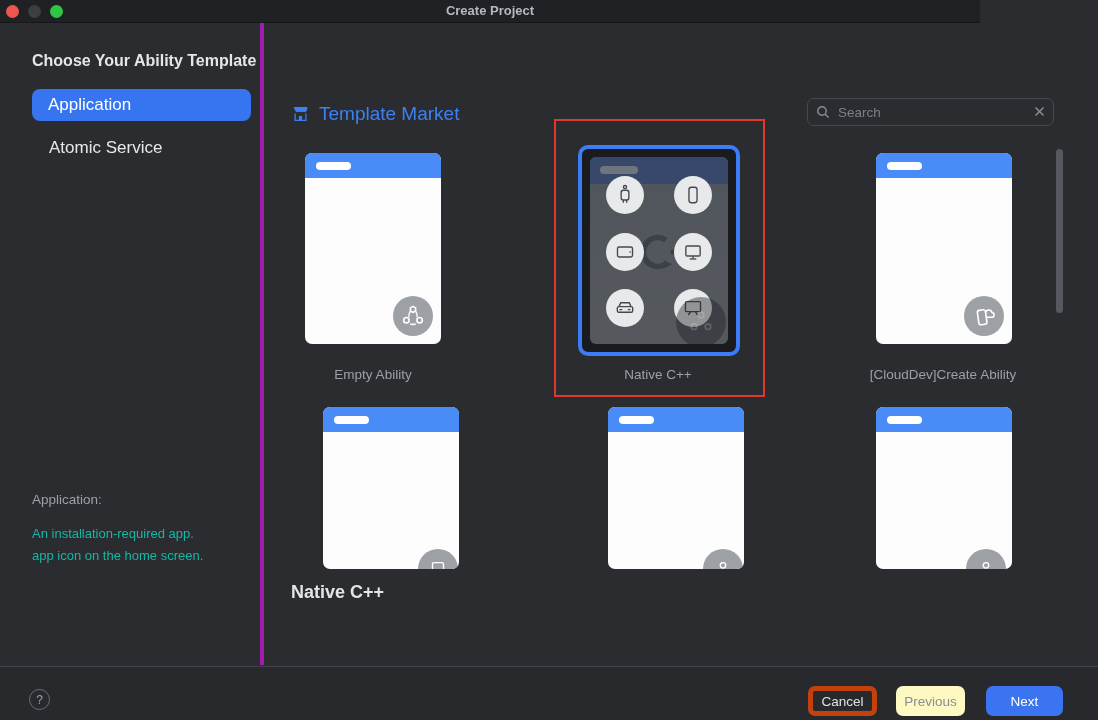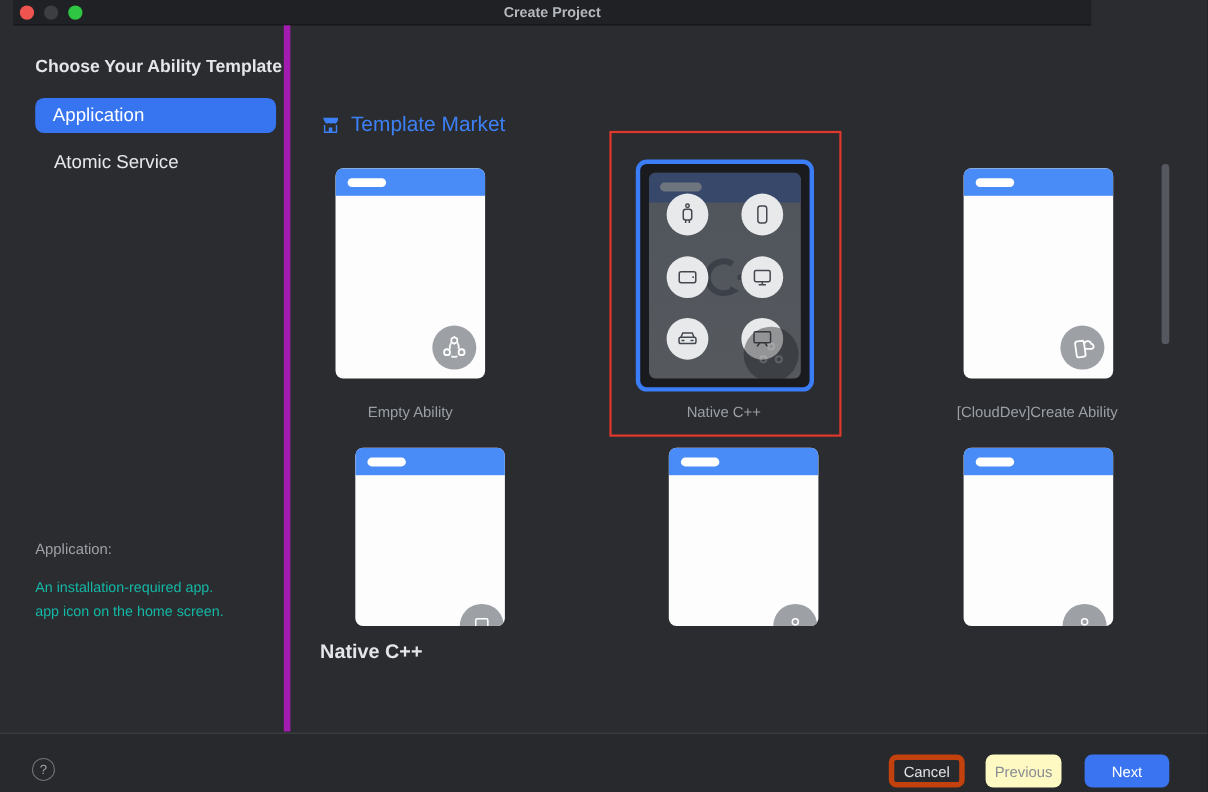--- a/index.html
+++ b/index.html
@@ -5,36 +5,36 @@
   * { margin:0; padding:0; box-sizing:border-box; }
   html,body { background:#17181a; }
   body { font-family:"Liberation Sans", sans-serif; }
   .window {
     position:relative; width:1098px; height:720px; overflow:hidden;
     background:#2a2c2f; color:#e2e4e7;
   }
 
   
   .titlebar {
-    position:absolute; left:12px; top:0; width:980px; height:23px;
+    position:absolute; left:0; top:0; width:980px; height:23px;
     background:#1f2124; border-bottom:1px solid #161719;padding-left:40px;
   }
   .traffic { position:absolute; top:5px; width:13px; height:13px; border-radius:50%; }
   .t-close { left:6px;  background:#f0544e; }
   .t-min   { left:28px; background:#3c3e41; }
   .t-zoom  { left:50px; background:#2ec643; }
   .win-title {
     position:absolute; left:0; right:0; top:3px; text-align:center;
     font-size:13px; font-weight:bold; color:#b5b8bd;
   }
 
   
   .sidebar {
     position:absolute; left:0; top:23px; width:264px; height:642px;
-    border-right:6px solid #a21caf;
+    border-right:4px solid #a21caf;
   }
   .sb-heading { position:absolute; left:32px; top:29px; font-size:16px; font-weight:600; color:#e4e6e9; }
   .sb-item {
     position:absolute; left:32px; width:219px; height:32px; border-radius:8px;
     font-size:17px; color:#e6e8ea; display:flex; align-items:center; padding-left:16px;
     cursor:default;
   }
   .sb-item.sel { background:#3674f0; color:#ffffff; top:66px; }
   .sb-item.plain { top:109px; background:transparent; padding-left:17px; }
   .sb-desc-title { position:absolute; left:32px; top:469px; font-size:13.5px; color:#9da0a6; }
@@ -154,20 +154,31 @@
 
     <div class="market-link">
       <svg width="17" height="16" viewBox="0 0 16 16">
         <path fill="#3d80f5" d="M1.2 1h13.6v2.3l-1 1.9c-.4.7-1.1 1.1-1.9 1.1-.7 0-1.3-.3-1.7-.8-.4.5-1.1.8-1.8.8s-1.4-.3-1.8-.8c-.4.5-1 .8-1.7.8-.8 0-1.5-.4-1.9-1.1l-1-1.9z"></path>
         <path fill="none" stroke="#3d80f5" stroke-width="1.3" d="M2.6 7.6v6.7h10.8V7.6"></path>
         <path fill="#3d80f5" d="M6.4 10h3.2v4.3H6.4z"></path>
       </svg>
       <span>Template Market</span>
     </div>
 
+    <div class="searchbox">
+      <input type="text" placeholder="Search" style="">
+      <svg class="search-mag" width="14" height="14" viewBox="0 0 14 14">
+        <circle cx="6" cy="6" r="4.2" fill="none" stroke="#8b8e93" stroke-width="1.4"></circle>
+        <line x1="9.2" y1="9.2" x2="12.6" y2="12.6" stroke="#8b8e93" stroke-width="1.4"></line>
+      </svg>
+      <svg class="search-clear" width="13" height="13" viewBox="0 0 13 13">
+        <line x1="2.5" y1="2.5" x2="10.5" y2="10.5" stroke="#8b8e93" stroke-width="1.4"></line>
+        <line x1="10.5" y1="2.5" x2="2.5" y2="10.5" stroke="#8b8e93" stroke-width="1.4"></line>
+      </svg>
+    </div>
 
     <div class="card" style="left:40px; top:130px; height:191px;">
       <div class="chead">
           <div class="cpill"></div>
         </div>
       <div class="badge" style="left:88px; top:143px;">
         <svg width="26" height="26" viewBox="0 0 24 24" fill="none" stroke="#ffffff" stroke-width="1.5">
           <path d="M12 3.1l2.4 1.4v2.8L12 8.7 9.6 7.3V4.5z"></path>
           <circle cx="5.9" cy="15.9" r="2.5"></circle>
           <circle cx="18.1" cy="15.9" r="2.5"></circle>

